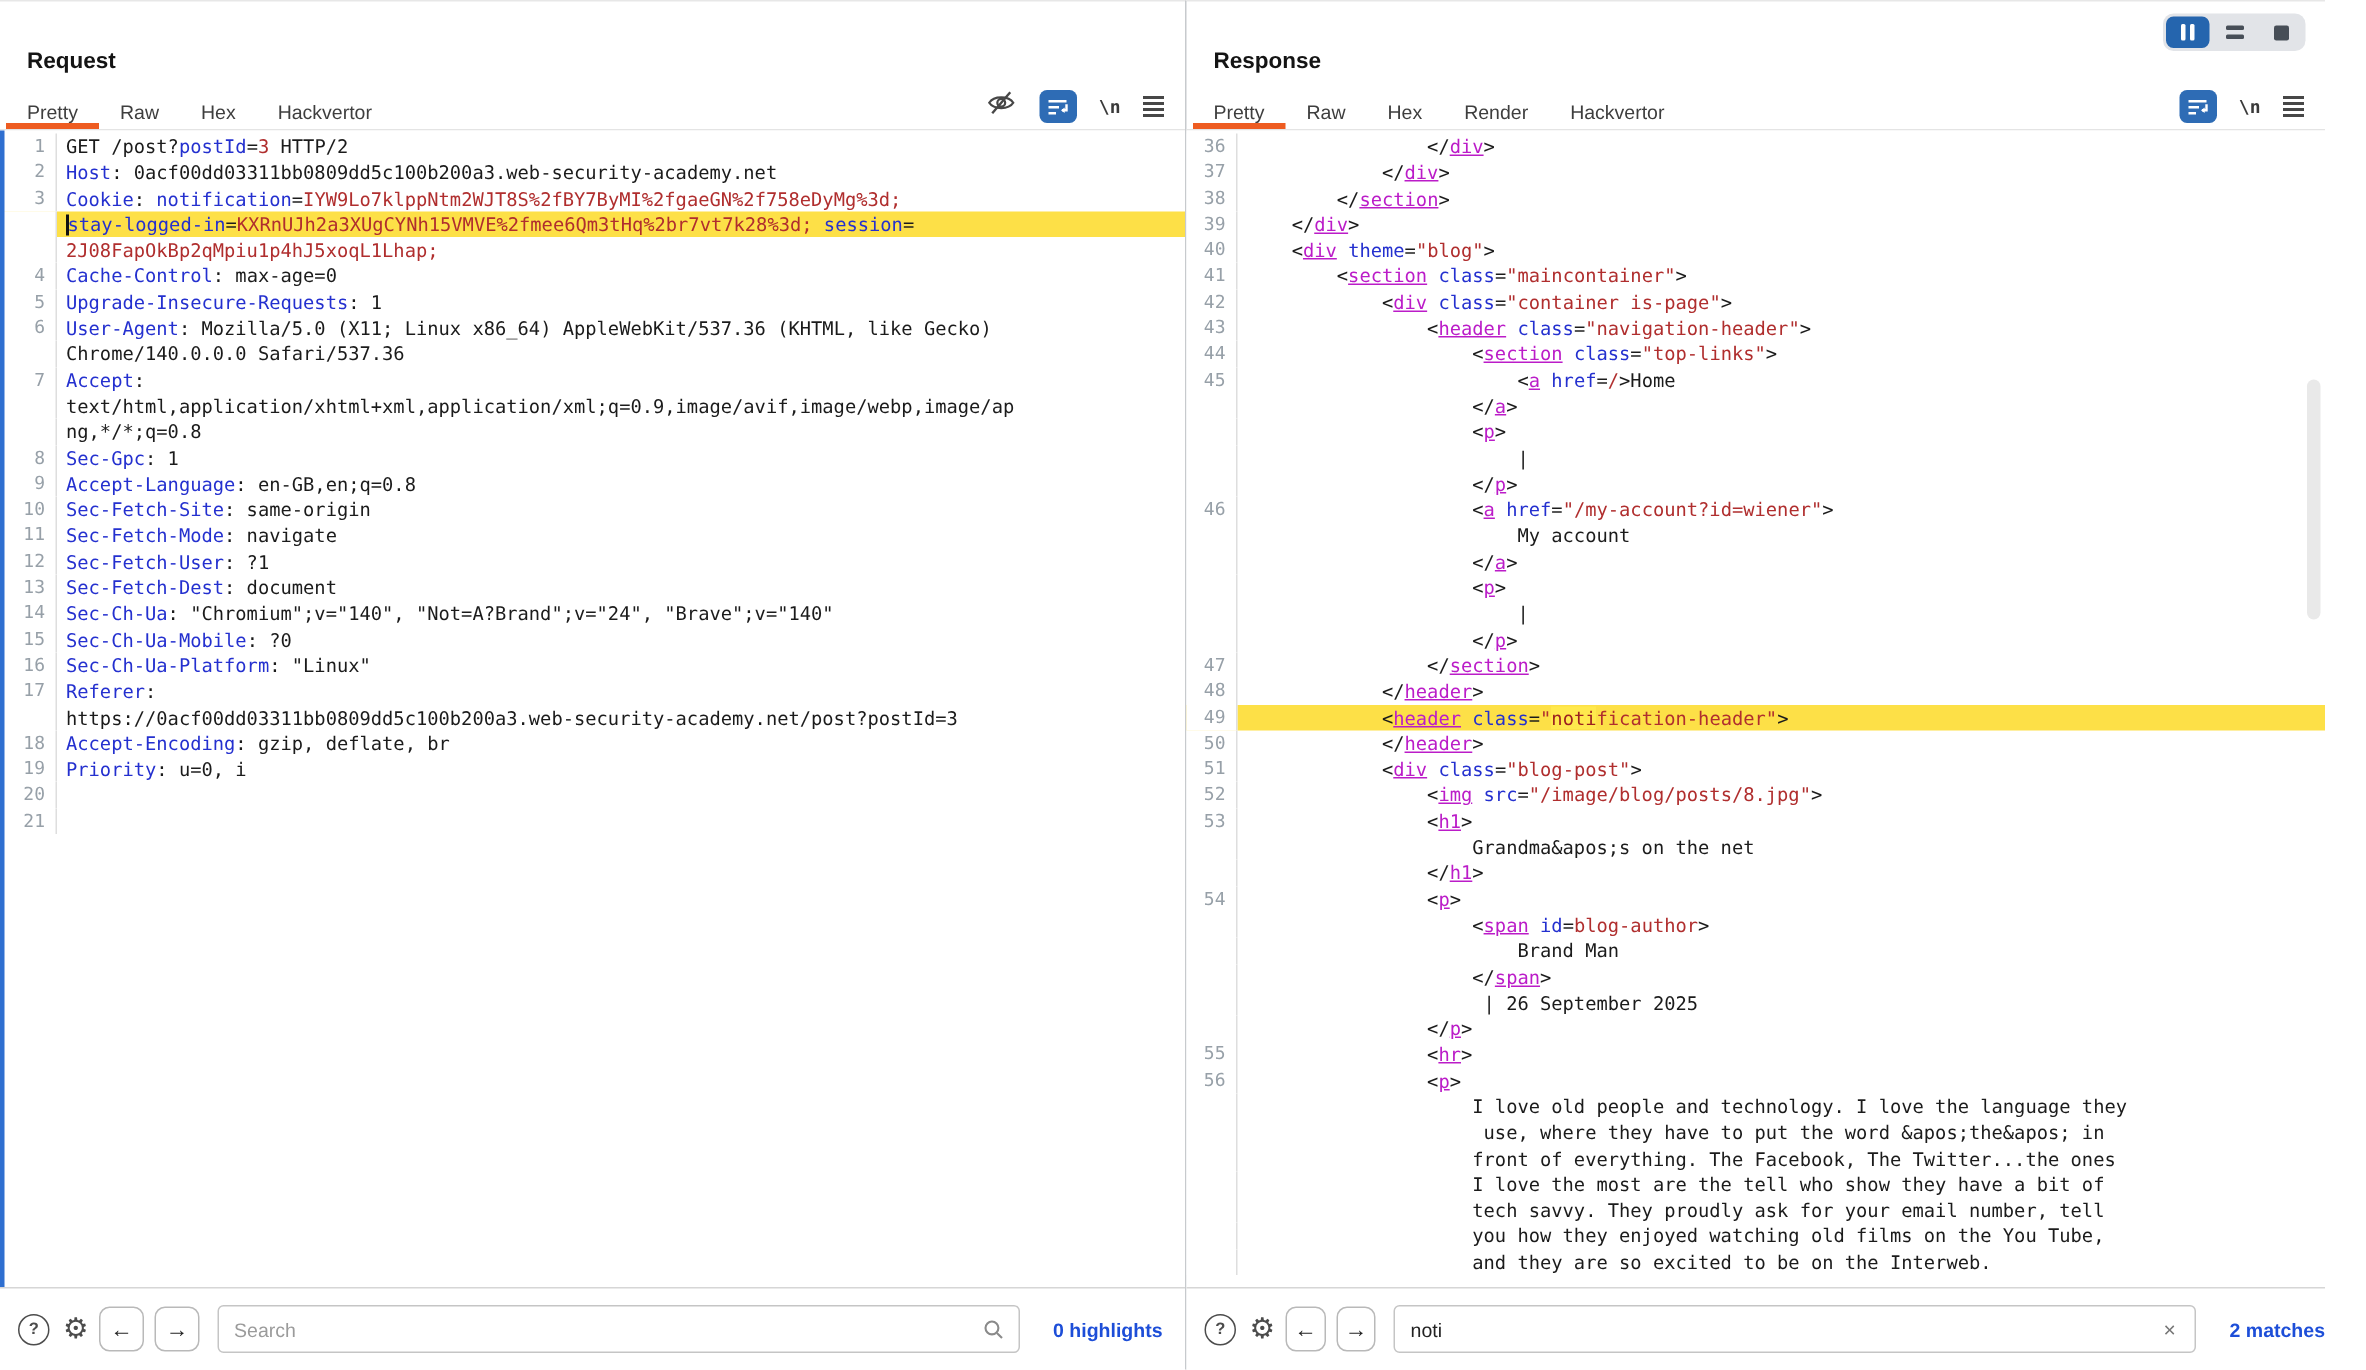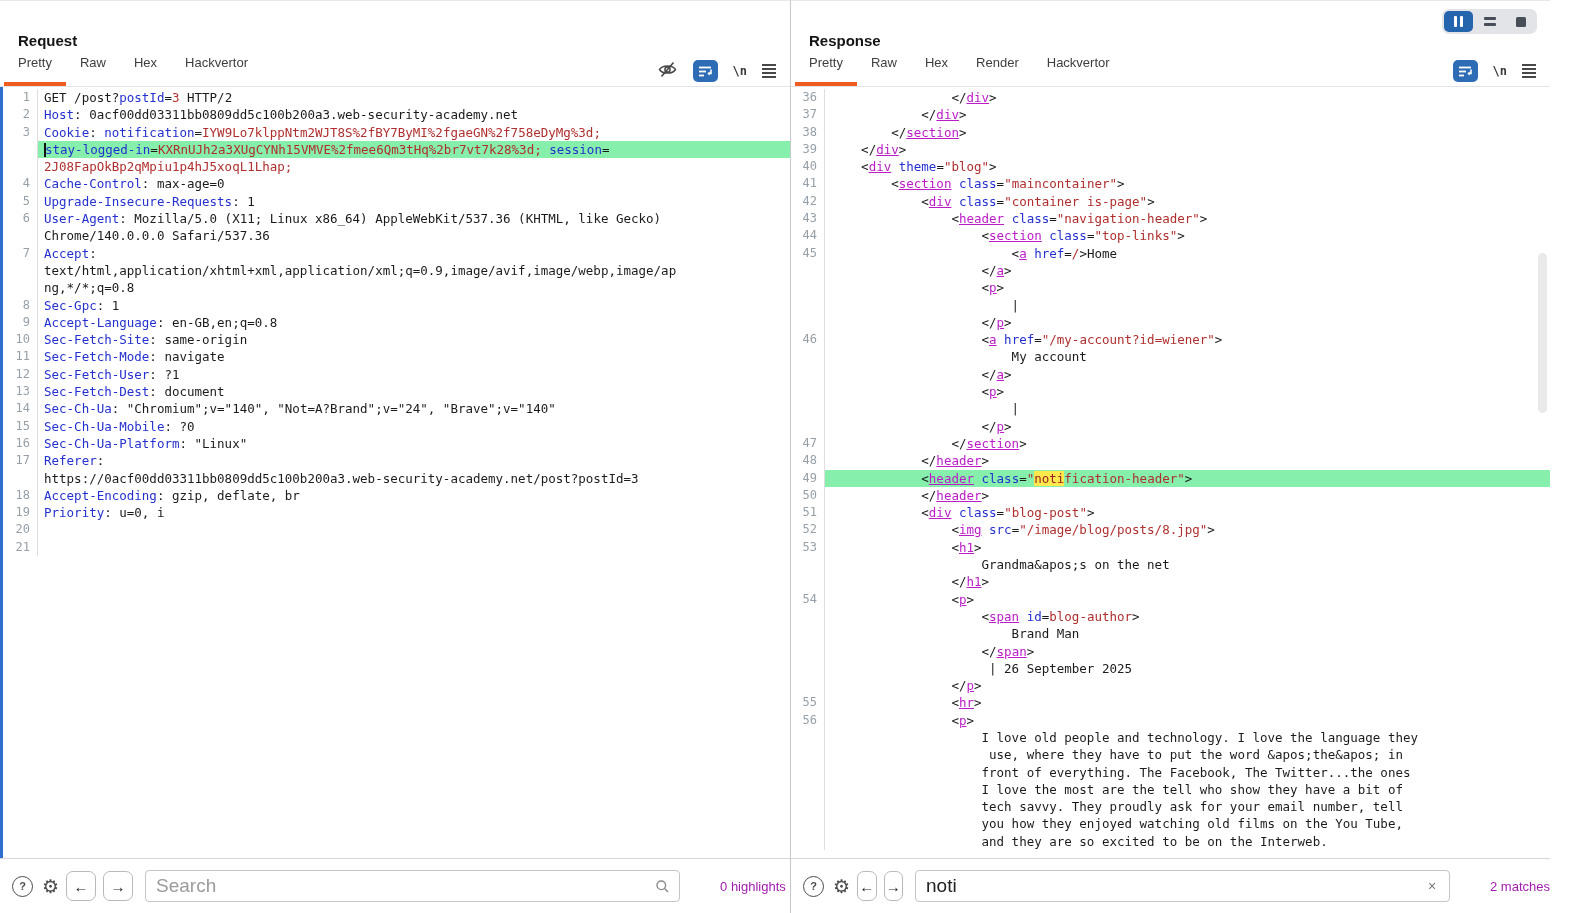--- a/index.html
+++ b/index.html
@@ -3,21 +3,21 @@
 <meta charset="utf-8">
 <style>
   html,body{margin:0;padding:0;width:1577px;height:913px;background:#fff;overflow:hidden;
             font-family:"Liberation Sans",sans-serif;}
   .panel{position:absolute;top:0;height:913px;background:#fff;border-top:1px solid #e7e7e7;box-sizing:border-box;}
   .panel-left{left:0;width:790px;}
   .panel-right{left:790px;width:760px;border-left:1px solid #c7cacd;}
   .ptitle{position:absolute;top:31px;left:18px;font-size:15px;font-weight:700;color:#141414;}
   .tabs{position:absolute;left:0;right:0;top:56px;height:30px;display:flex;align-items:flex-end;
         padding-left:4px;border-bottom:1px solid #e4e4e4;box-sizing:border-box;}
-  .tab{font-size:13px;color:#3e3e3e;padding:6px 14px 16px 14px;cursor:default;}
+  .tab{font-size:13px;color:#3e3e3e;padding:6px 14px 4px 14px;cursor:default;}
   .tab.active{box-shadow:inset 0 -4px 0 #ee5c21;}
   .toolbar{position:absolute;right:14px;top:56px;height:28px;display:flex;align-items:center;gap:15px;background:#fff;}
   .format-btn{width:25px;height:22px;border-radius:5px;background:#2e6cb5;display:flex;align-items:center;justify-content:center;}
   .nl-label{font-family:"DejaVu Sans Mono",monospace;font-size:12px;font-weight:700;color:#3a3a3a;}
   .menu-icon{display:flex;flex-direction:column;gap:2.5px;}
   .menu-icon i{display:block;width:14px;height:1.6px;background:#474747;}
   
   .layoutctl{position:absolute;top:8px;right:13px;background:#e2e4e8;border-radius:7px;display:flex;align-items:center;padding:2px;gap:2px;}
   .seg{width:29px;height:21px;border-radius:5px;display:flex;align-items:center;justify-content:center;gap:3px;}
   .seg.active{background:#2565ae;}
@@ -25,40 +25,40 @@
   .seg .hstack{display:flex;flex-direction:column;gap:3px;}
   .seg .hbar{width:12px;height:3px;background:#474e57;border-radius:1px;}
   .seg .sq{width:10px;height:10px;background:#474e57;border-radius:1.5px;}
   
   .code-area{position:absolute;top:86px;left:0;right:0;bottom:55px;overflow:hidden;background:#fff;padding-top:2px;}
   .focus-strip{position:absolute;left:0;top:86px;bottom:55px;width:3px;background:#2f6fd0;z-index:3;}
   .crow{display:flex;height:17.3px;line-height:17.3px;font-family:"DejaVu Sans Mono",monospace;font-size:12.5px;white-space:pre;}
   .crow .ln{flex:0 0 30px;text-align:right;padding-right:7px;color:#97a0a8;font-size:12px;background:#fff;border-right:1px solid #dedede;}
   .panel-right .crow .ln{flex-basis:26px;}
   .crow .ctext{padding-left:6px;}
-  .crow.sel{background:#86efac;}
+  .crow.sel{background:#fde047;}
   .sg-p{color:#1b1b1b;} .sg-h{color:#2430cf;} .sg-v{color:#b02e2e;} .sg-t{color:#bb1cc8;text-decoration:underline;}
   .sg-hl{background:#ffe94d;color:#9c2020;}
   .caret{display:inline-block;width:2px;height:14px;background:#111;vertical-align:text-bottom;margin-right:-1px;}
   .scroll-thumb{position:absolute;right:3px;top:252px;width:9px;height:160px;background:#e9e9e9;border-radius:4.5px;}
   
   .footer{position:absolute;left:0;right:0;bottom:0;height:55px;background:#fff;border-top:1px solid #d6d6d6;
           display:flex;align-items:center;padding-left:12px;box-sizing:border-box;}
   .help-icon{width:19px;height:19px;border:1.6px solid #4c4c4c;border-radius:50%;display:flex;align-items:center;justify-content:center;
              font-size:11px;font-weight:700;color:#4c4c4c;flex:0 0 auto;}
   .gear-icon{font-size:19px;color:#4c4c4c;margin-left:9px;line-height:1;}
   .navbtn{width:30px;height:30px;border:1px solid #b9b9b9;border-radius:7px;background:#fff;color:#222;font-size:15px;
           display:flex;align-items:center;justify-content:center;margin-left:7px;box-sizing:border-box;}
   .searchwrap{position:relative;margin-left:12px;}
-  .search{width:535px;height:32px;border:1px solid #c5c5c5;border-radius:4px;padding:0 30px 0 10px;font-size:19px;
+  .search{width:535px;height:32px;border:1px solid #c5c5c5;border-radius:4px;padding:0 30px 0 10px;font-size:13px;
           font-family:"Liberation Sans",sans-serif;color:#222;box-sizing:border-box;outline:none;background:#fff;}
   .search::placeholder{color:#9b9b9b;}
   .field-icon{position:absolute;right:9px;top:7px;width:18px;height:18px;display:flex;align-items:center;justify-content:center;}
   .clear-x{font-size:14px;color:#777;}
-  .counter{margin-left:40px;font-size:13px;color:#a21caf;white-space:nowrap;}
+  .counter{margin-left:22px;font-size:13px;color:#1d4ed8;white-space:nowrap;font-weight:bold;}
 </style>
 </head>
 <body>
 
 <div class="panel panel-left">
   <div class="ptitle">Request</div>
 
   <div class="tabs" id="req-tabs">
       <span class="tab active">Pretty</span>
       <span class="tab">Raw</span>

